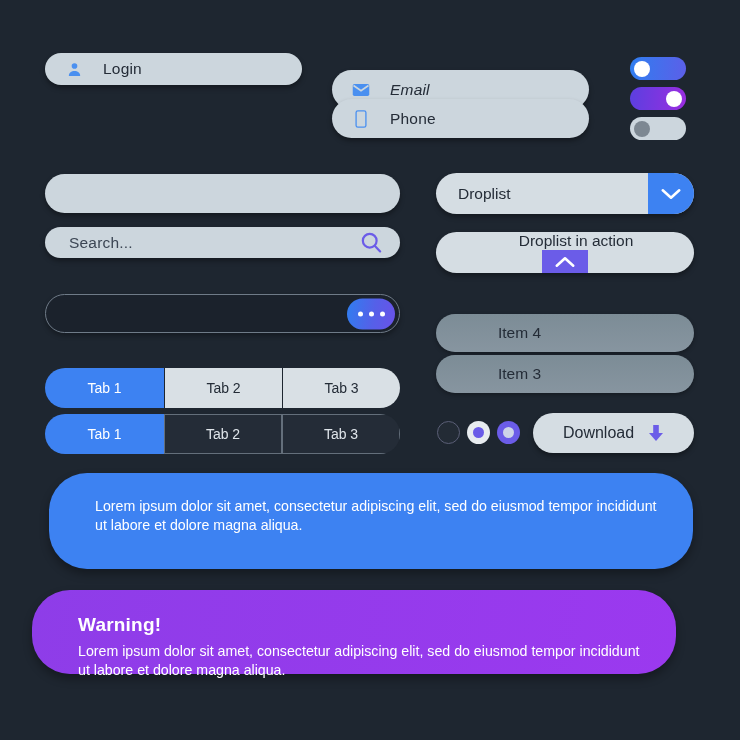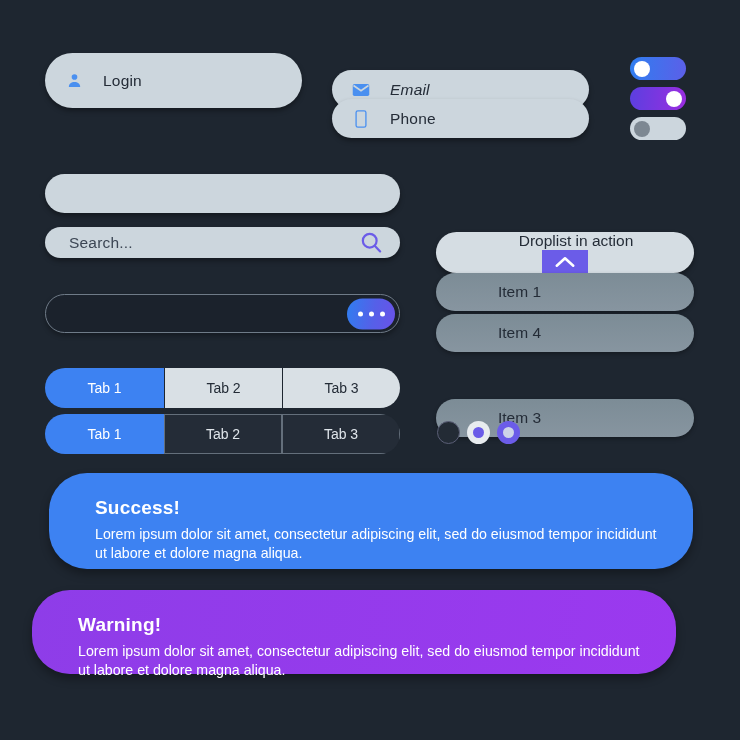--- a/index.html
+++ b/index.html
@@ -196,21 +196,21 @@
     font-size: 14.2px;
     line-height: 1.33;
     max-width: 580px;
   }
 </style>
 </head>
 <body>
 
 <div class="kit">
 
-  <div class="pill field-light" style="left:45px; top:53px; width:257px; height:55px;align-items:center;">
+  <div class="pill field-light" style="left:45px; top:53px; width:257px; height:32px;align-items:center;">
     <span class="ficon">
       <svg width="17" height="17" viewBox="0 0 24 24" fill="#4a90f0">
         <circle cx="12" cy="7" r="4"></circle>
         <path d="M4 21c0-4.4 3.6-7 8-7s8 2.6 8 7z"></path>
       </svg>
     </span>
     <span class="flabel">Login</span>
   </div>
 
 
@@ -256,37 +256,42 @@
   </div>
 
   <div class="pill field-dark" style="left:45px; top:294px; width:355px; height:39px;">
     <span class="dots-btn">
       <i></i>
         <i></i>
         <i></i>
     </span>
   </div>
 
+  <div class="drop" style="left:436px; top:173px; width:258px;">
+    <span class="dlabel">Droplist</span>
+    <span class="dbtn dbtn-blue">
+      <svg width="22" height="14" viewBox="0 0 24 14" fill="none" stroke="#fff" stroke-width="2.8" stroke-linecap="round" stroke-linejoin="round">
+        <polyline points="3,3 12,11 21,3"></polyline>
+      </svg>
+    </span>
+  </div>
 
   <div class="drop" style="left:436px; top:232px; width:258px;flex-direction:column;">
     <span class="dlabel">Droplist in action</span>
     <span class="dbtn dbtn-purple">
       <svg width="22" height="14" viewBox="0 0 24 14" fill="none" stroke="#fff" stroke-width="2.8" stroke-linecap="round" stroke-linejoin="round">
         <polyline points="3,11 12,3 21,11"></polyline>
       </svg>
     </span>
   </div>
 
-  <div class="drop-item" style="left:436px; top:273px; width:258px;">
-    <span>Item 1</span>
-  </div>
   <div class="drop-item" style="left:436px; top:314px; width:258px;">
     <span>Item 4</span>
   </div>
-  <div class="drop-item" style="left:436px; top:355px; width:258px;margin-top:44px;">
+  <div class="drop-item" style="left:436px; top:355px; width:258px;">
     <span>Item 3</span>
   </div>
 
   <div class="tabrow" style="left:45px; top:368px; width:355px;">
     <div class="tab tab-active" style="width:119px;">
       <span>Tab 1</span>
     </div>
     <div class="tab tab-light" style="width:118px;">
       <span>Tab 2</span>
     </div>
@@ -308,23 +313,31 @@
   </div>
 
   <div class="radio radio-empty" style="left:437px; top:421px;"></div>
   <div class="radio radio-ring" style="left:467px; top:421px;">
     <i></i>
   </div>
   <div class="radio radio-fill" style="left:497px; top:421px;">
     <i></i>
   </div>
 
+  <div class="download" style="left:533px; top:413px; width:161px;">
+    <span>Download</span>
+    <span style="display:flex;">
+      <svg width="16" height="18" viewBox="0 0 16 18" fill="#6b5ce8">
+        <rect x="5.2" y="1" width="5.6" height="9"></rect>
+        <polygon points="1,9 15,9 8,17"></polygon>
+      </svg>
+    </span>
+  </div>
 
   <div class="alert alert-success" style="left:49px; top:473px; width:644px; height:96px;">
-    <h3>Success!</h3>
     <p>Lorem ipsum dolor sit amet, consectetur adipiscing elit, sed do eiusmod tempor incididunt ut labore et dolore magna aliqua.</p>
   </div>
 
   <div class="alert alert-warning" style="left:32px; top:590px; width:644px; height:84px;">
     <h3>Warning!</h3>
     <p>Lorem ipsum dolor sit amet, consectetur adipiscing elit, sed do eiusmod tempor incididunt ut labore et dolore magna aliqua.</p>
   </div>
 
 </div>
 

